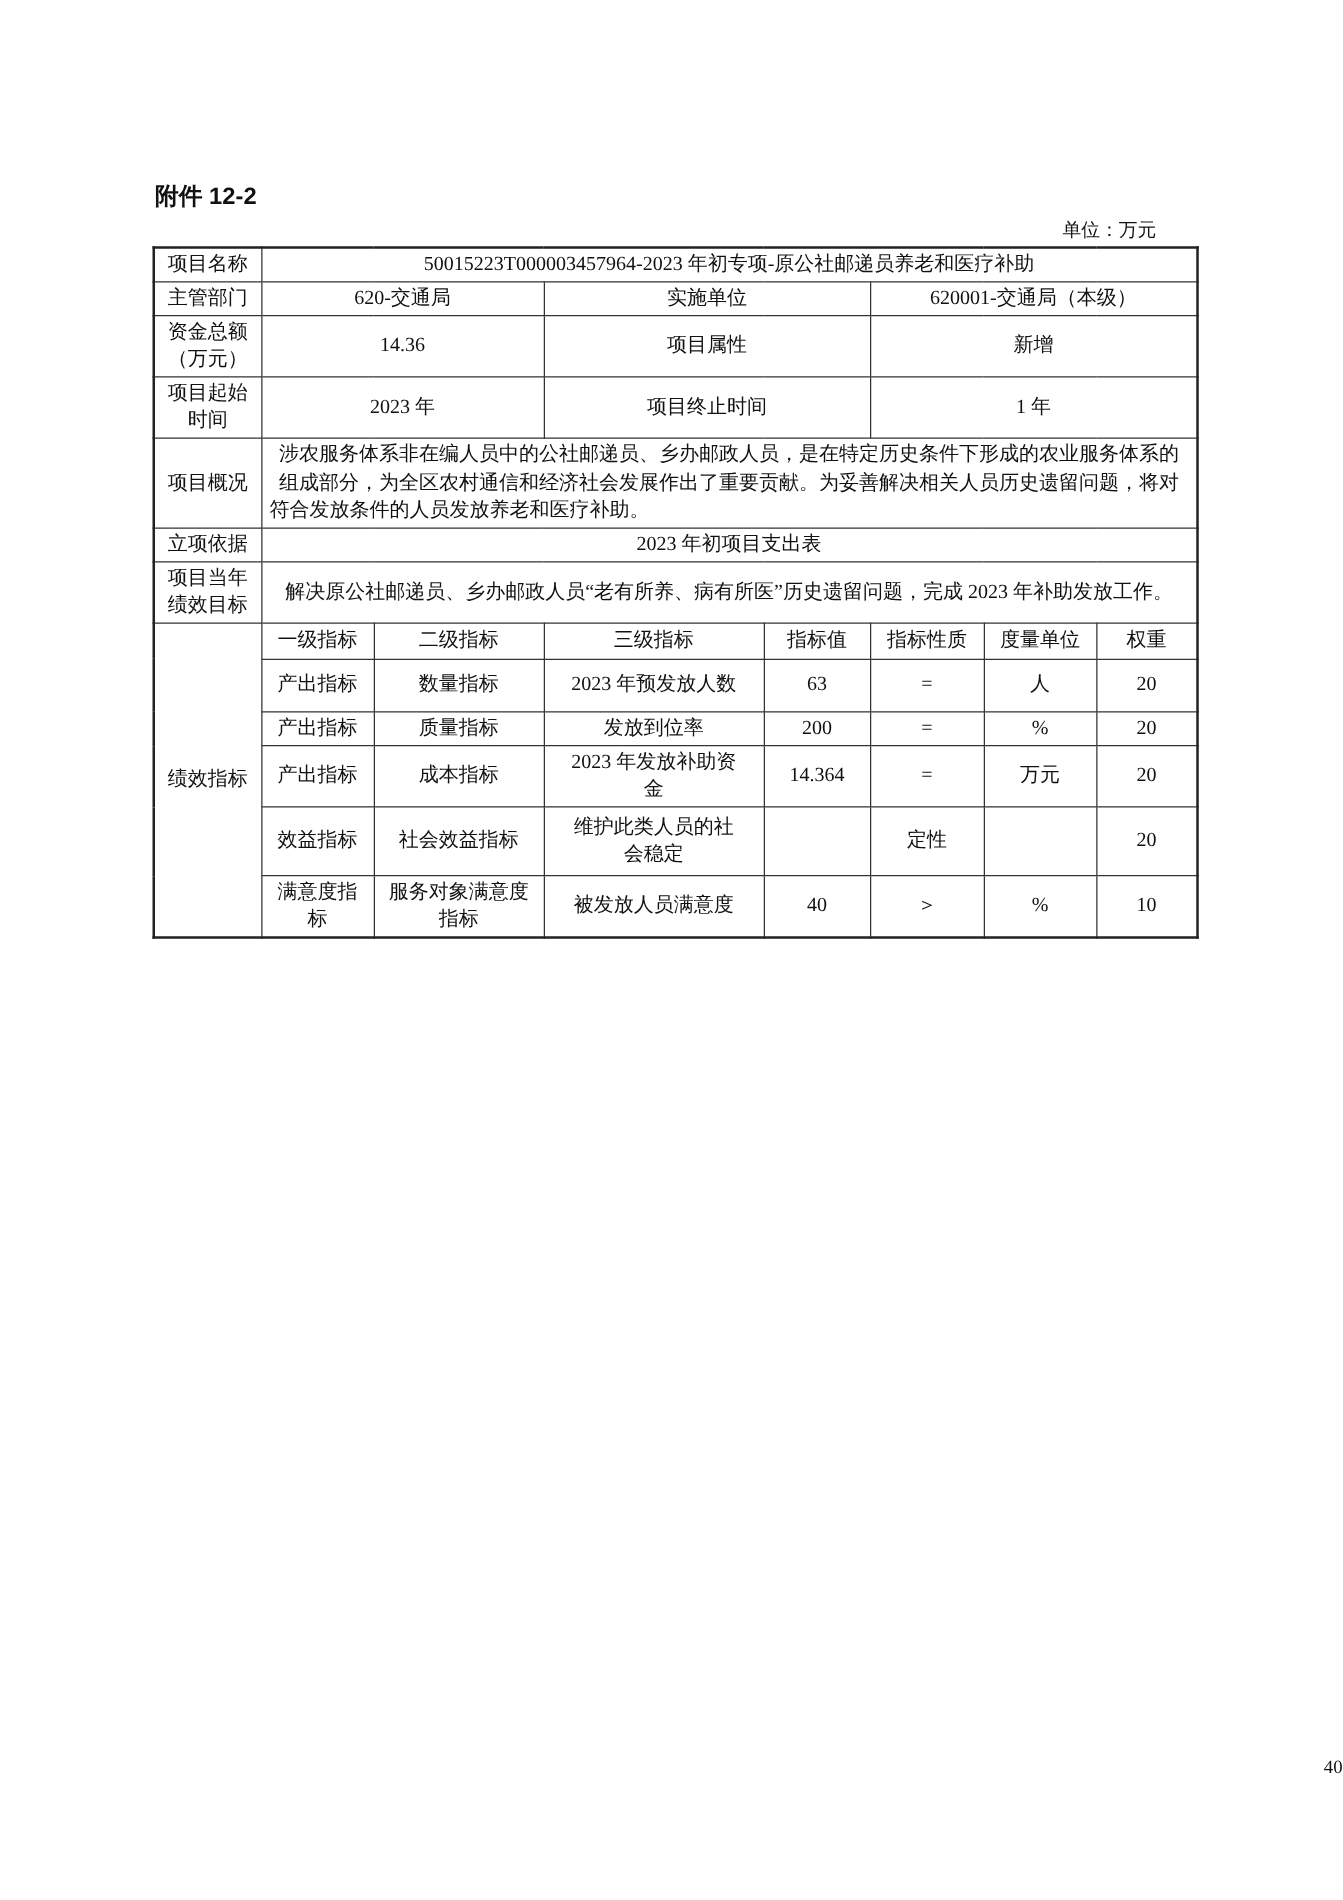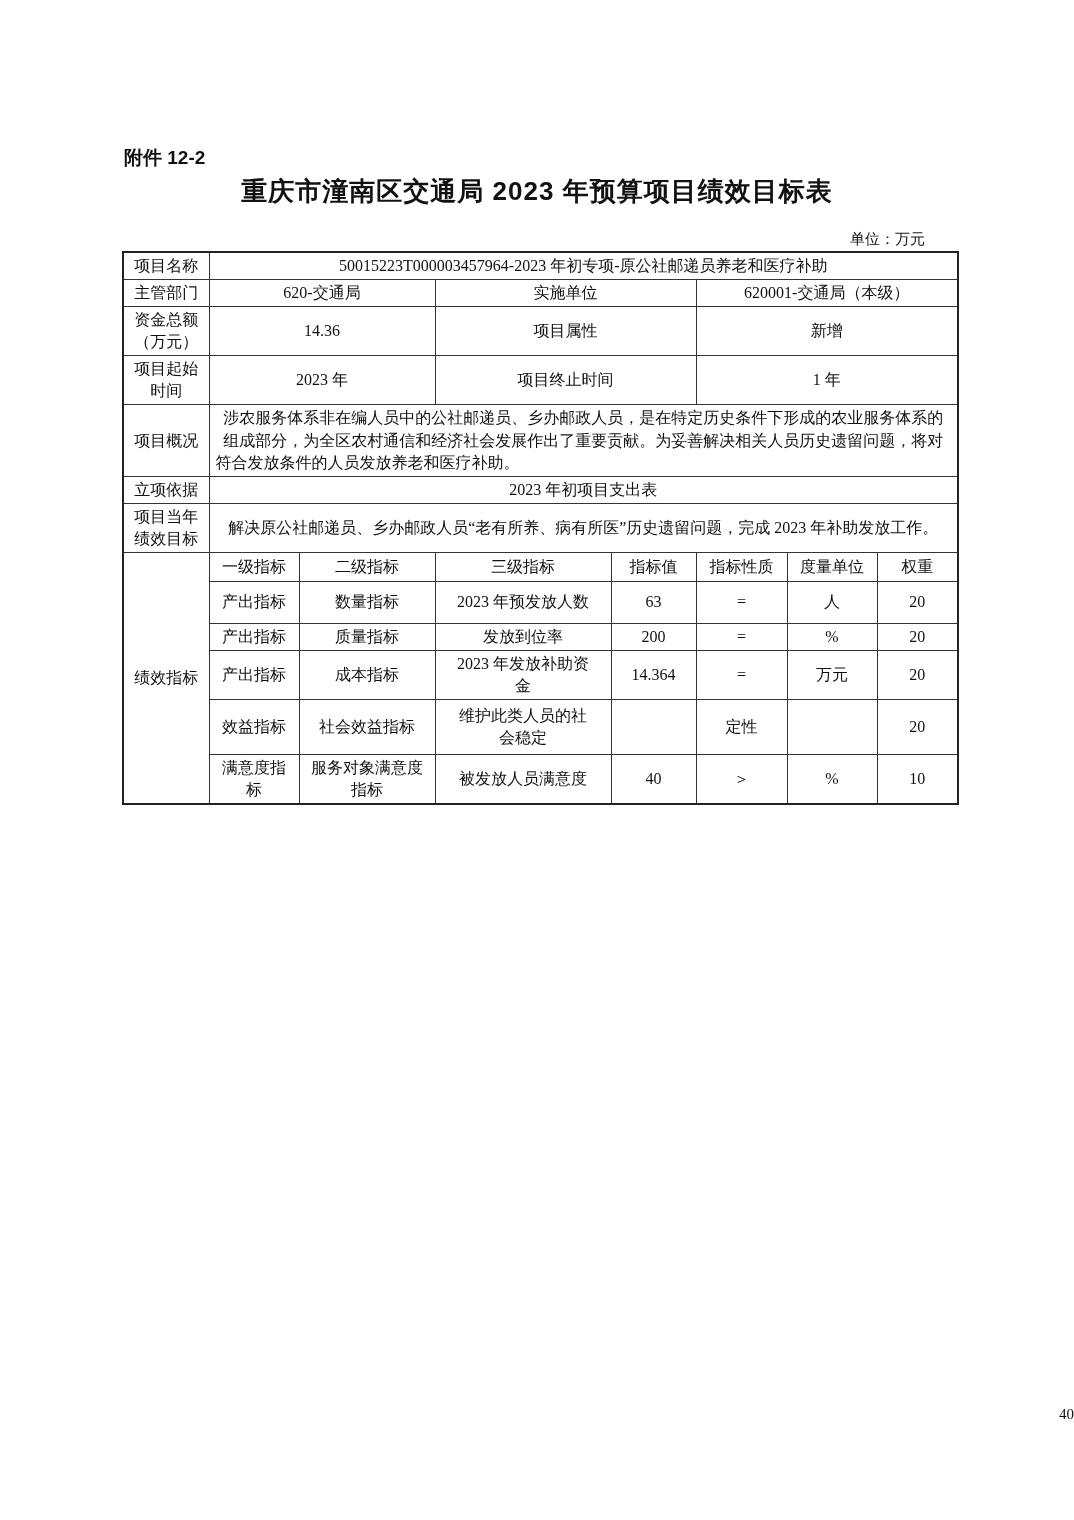--- a/index.html
+++ b/index.html
@@ -13,21 +13,21 @@
     font-family:"Liberation Sans","DejaVu Sans",sans-serif;
     font-weight:bold;font-size:19px;line-height:24px;
   }
   .doc-title{
     margin-top:5px;text-align:center;
     font-family:"Liberation Sans","DejaVu Sans",sans-serif;
     font-weight:bold;font-size:26px;line-height:32px;
     letter-spacing:1px;
   }
   .unit-note{
-    width:835px;margin-left:122px;margin-top:23px;margin-bottom:3px;
+    width:835px;margin-left:122px;margin-top:6px;margin-bottom:3px;
     text-align:right;padding-right:32px;box-sizing:border-box;
     font-size:15px;line-height:18px;
   }
   table.budget{
     margin-left:122px;border-collapse:collapse;table-layout:fixed;
     width:835px;border:2px solid #222;padding-left:12px;
   }
   table.budget td{
     border:1px solid #333;
     font-size:16px;line-height:1.38;
@@ -42,21 +42,20 @@
     position:absolute;left:0;top:1406px;width:100%;
     text-align:right;font-size:15px;
   }
 </style>
 </head>
 <body>
 
 <div class="page">
 
   <div class="attachment">附件 12-2</div>
-  <div class="doc-title">重庆市潼南区交通局 2023 年预算项目绩效目标表</div>
   <div class="unit-note">单位：万元</div>
 
   <table class="budget">
     <colgroup>
       <col style="width:86px">
         <col style="width:90px">
         <col style="width:136px">
         <col style="width:176px">
       <col style="width:85px">
         <col style="width:91px">

